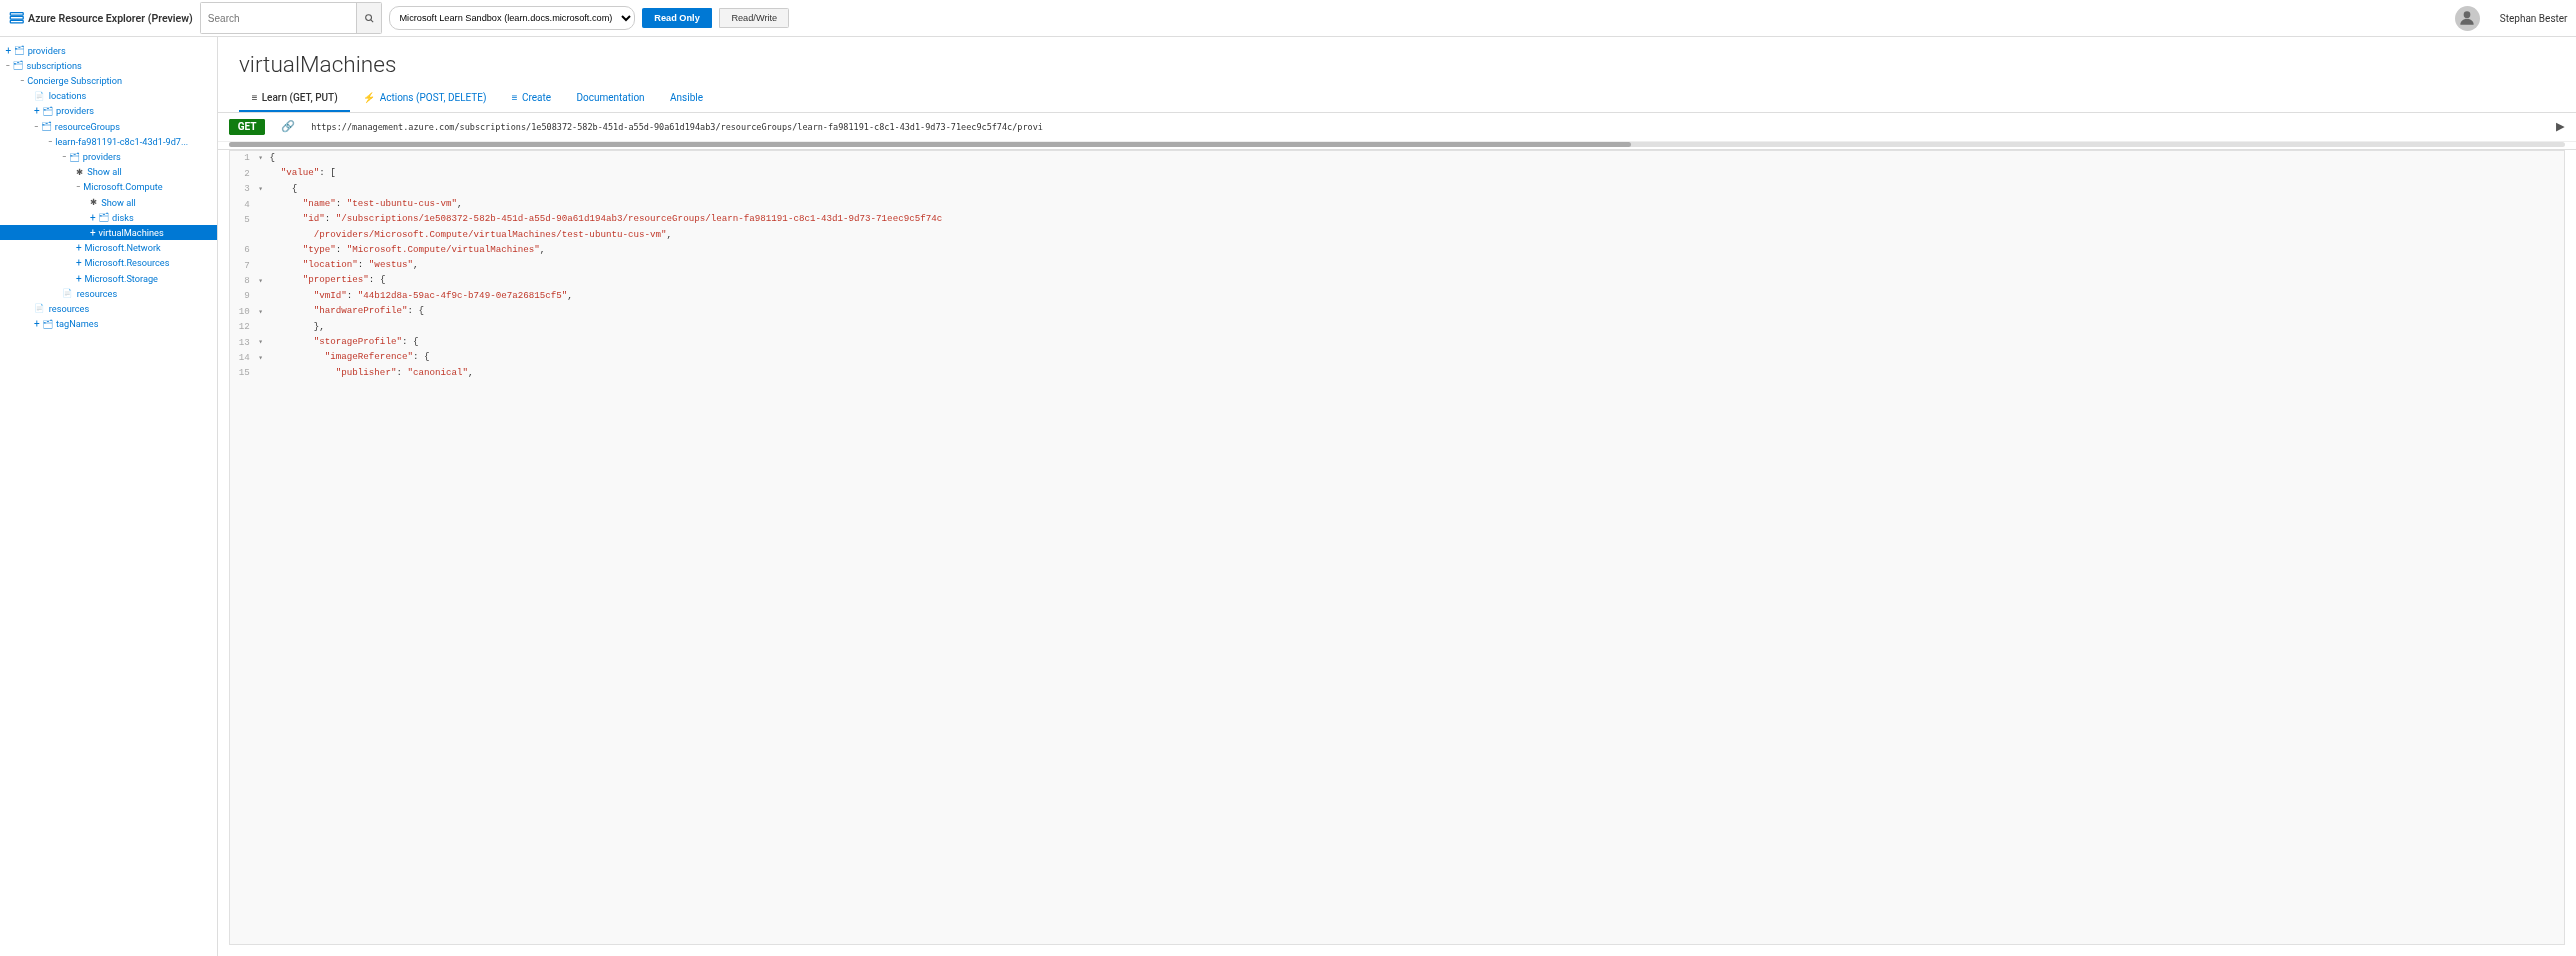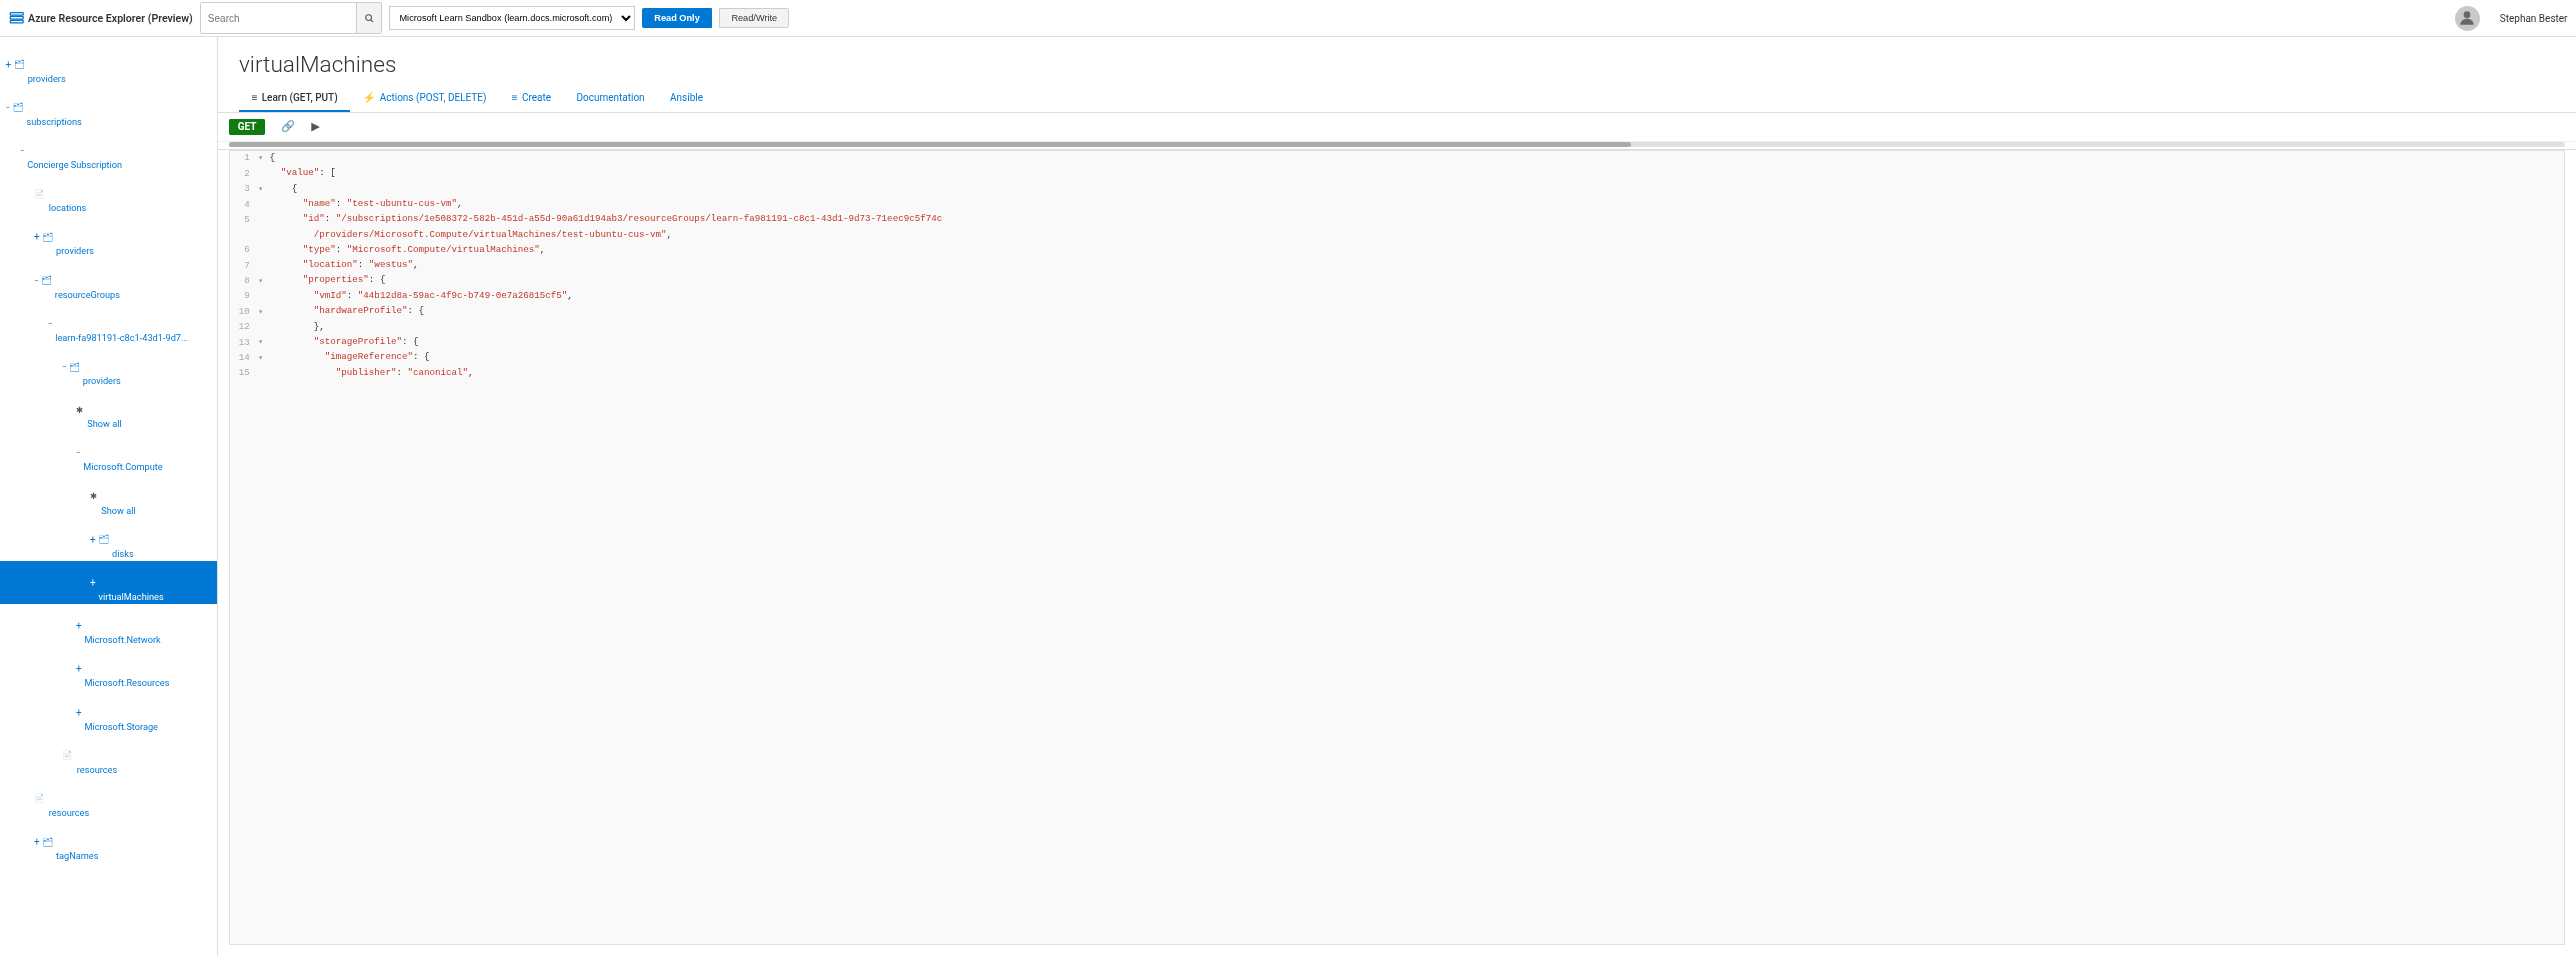--- a/index.html
+++ b/index.html
@@ -8,37 +8,37 @@
     
     .topbar {
       display: flex; align-items: center; background: #fff; border-bottom: 0.7px solid #ddd;
       padding: 0 8.5px; height: 37px; flex-shrink: 0; gap: 7px;
     }
     .app-icon { display: flex; align-items: center; gap: 4px; color: #333; font-size: 10.6px; font-weight: 600; white-space: nowrap; }
     .app-icon svg { width: 15.5px; height: 15.5px; }
     .search-container { display: flex; align-items: center; border: 0.7px solid #ccc; border-radius: 1.4px; overflow: hidden; height: 32px; }
     .search-input { border: none; outline: none; padding: 0 7px; font-size: 10px; width: 155px; height: 100%; }
     .search-btn { background: #f3f3f3; border: none; border-left: 0.7px solid #ccc; height: 100%; width: 25px; cursor: pointer; display: flex; align-items: center; justify-content: center; }
-    .subscription-select { border: 0.7px solid #ccc; border-radius: 0; padding: 2.8px 5.6px; font-size: 9.2px; height: 24px; min-width: 211px; cursor: pointer; background: #fff; }
+    .subscription-select { border: 0.7px solid #ccc; border-radius: 10px; padding: 2.8px 5.6px; font-size: 9.2px; height: 24px; min-width: 211px; cursor: pointer; background: #fff; }
     .read-only-btn { background: #0078d4; color: #fff; border: 0.7px solid #0078d4; padding: 4.2px 11.3px; font-size: 9.2px; cursor: pointer; border-radius: 1.4px 0 0 1.4px; font-weight: 600; }
     .read-write-btn { background: #f3f3f3; color: #333; border: 0.7px solid #ccc; padding: 4.2px 11.3px; font-size: 9.2px; cursor: pointer; border-radius: 0 1.4px 1.4px 0; }
     .user-section { margin-left: auto; display: flex; align-items: center; gap: 20px; }
     .avatar { width: 25px; height: 25px; border-radius: 50%; background: #c8c8c8; display: flex; align-items: center; justify-content: center; overflow: hidden; }
     .avatar svg { width: 20px; height: 20px; fill: #666; }
     .user-name { font-size: 10px; color: #333; }
 
     
     .main { display: flex; flex: 1; overflow: hidden; }
 
     
     .sidebar { width: 218px; flex-shrink: 0; border-right: 0.7px solid #ddd; overflow-y: auto; background: #fff; padding: 5.6px 0; }
     .tree-item { display: flex; align-items: center; padding: 2.1px 5.6px; cursor: pointer; color: #0078d4; font-size: 9.2px; white-space: nowrap; }
     .tree-item.active { background: #0078d4; color: #fff; }
     .tree-item .icon { margin-right: 2.8px; font-size: 8.5px; }
-    .tree-item .label { color: inherit; text-decoration: none; margin-top: 28px; }
+    .tree-item .label { color: inherit; text-decoration: none; }
     .tree-item.active .label { color: #fff; }
     .expand-icon { font-size: 7.8px; margin-right: 2.8px; color: #555; }
     .tree-item .plus-icon { color: #0078d4; font-size: 10px; margin-right: 2.8px; }
     .tree-item.active .plus-icon { color: #fff; }
 
     
     .content { flex: 1; display: flex; flex-direction: column; overflow: hidden; background: #fff; }
     .content-header { padding: 14px 21px 7px; }
     .page-title { font-size: 22.6px; font-weight: 300; color: #333; }
     .tabs { display: flex; border-bottom: 0.7px solid #ddd; padding: 0 21px; background: #fff; }
@@ -235,20 +235,21 @@
         <span>Documentation</span>
       </div>
       <div class="tab">
         <span>Ansible</span>
       </div>
     </div>
 
     <div class="url-bar">
       <span class="get-badge">GET</span>
       <span class="url-icon">🔗</span>
+      <span class="url-text">https://management.azure.com/subscriptions/1e508372-582b-451d-a55d-90a61d194ab3/resourceGroups/learn-fa981191-c8c1-43d1-9d73-71eec9c5f74c/provi</span>
       <span class="scroll-arrow">▶</span>
     </div>
     <div class="url-scrollbar-container">
       <div class="url-scrollbar">
         <div class="url-scrollbar-thumb"></div>
       </div>
     </div>
 
     <div class="code-area">
       <div class="code-line">

